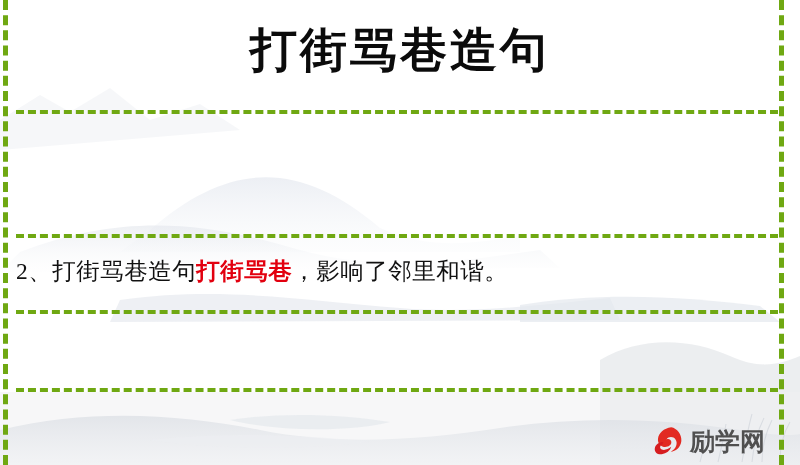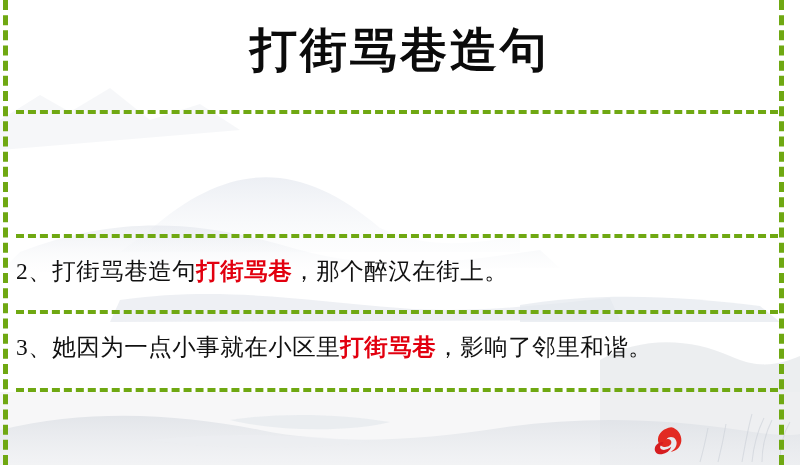--- a/index.html
+++ b/index.html
@@ -171,27 +171,25 @@
 
   <div class="title">打街骂巷造句</div>
 
   <div class="hsep sep-1"></div>
   <div class="hsep sep-2"></div>
   <div class="hsep sep-3"></div>
   <div class="hsep sep-4"></div>
 
 
   <div class="sentence s2">
-    <span>2、</span><span>打街骂巷造句</span><span class="kw">打街骂巷</span><span>，那个醉汉在街上。</span>
+    <span>2、</span><span>打街骂巷造句</span><span class="kw">打街骂巷</span><span>，影响了邻里和谐。</span>
   </div>
 
-  <div class="sentence s3">
-    <span>3、</span><span>她因为一点小事就在小区里</span><span class="kw">打街骂巷</span><span>，影响了邻里和谐。</span>
-  </div>
 
   <div class="logo">
     <svg class="logo-mark" viewBox="0 0 64 64" aria-hidden="true">
       <path d="M40 6 C26 8 16 17 15 28 C14 38 22 44 31 43 C37 42 41 38 40 33 C39 29 35 27 31 29 C35 23 44 23 48 29 C53 36 49 47 39 52 C48 52 58 44 59 32 C60 19 51 8 40 6 Z" fill="#e2231a"></path>
       <path d="M25 34 C17 34 10 39 9 46 C8 53 14 58 22 57 C31 56 38 50 40 43 C34 48 27 50 22 48 C18 46 18 41 22 39 C24 38 25 36 25 34 Z" fill="#d61518"></path>
     </svg>
+    <span class="logo-text">励学网</span>
   </div>
 
 </div>
 
 </body></html>

